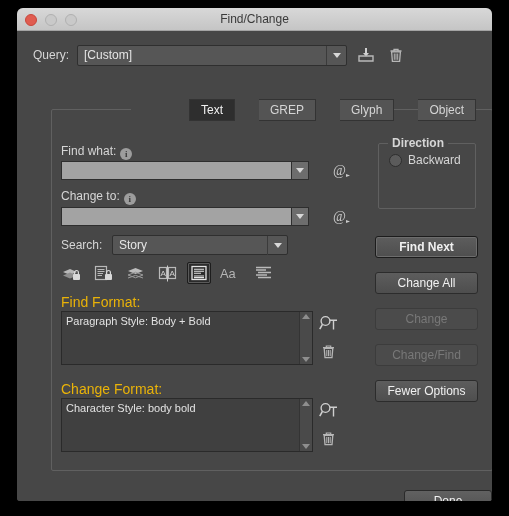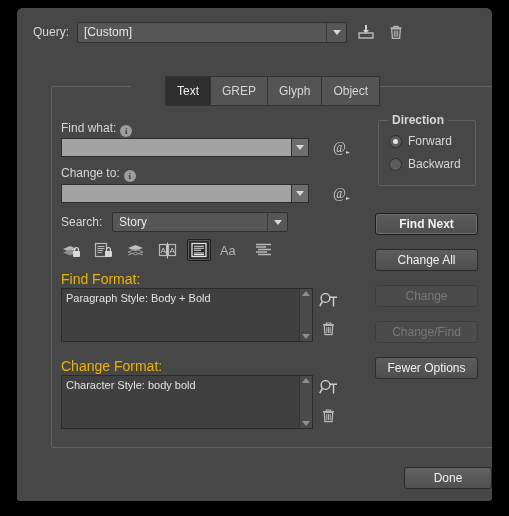--- a/index.html
+++ b/index.html
@@ -73,26 +73,27 @@
     display: flex; align-items: center; justify-content: center;
     margin-left: 8px;
   }
 
   
   #tabs {
     position: absolute; left: 148px; top: 68px;
     display: flex; z-index: 5;
   }
   .tab {
-    height: 30px; padding: 0 11px;
+    height: 22px; padding: 0 11px;
     font-size: 12px; color: #d5d5d5;
     display: flex; align-items: center;
     background: #545454;
     border: 1px solid #333;
     border-left-width: 0;
+    margin-left: 24px;
   }
   .tab:first-child { border-left-width: 1px; }
   .tab.active { background: #2e2e2e; color: #f0f0f0; }
 
   
   #panel {
     position: absolute;
     left: 34px; top: 78px;
     width: 442px; height: 362px;
     border: 1px solid #606060;
@@ -252,20 +253,28 @@
     display: flex; align-items: center; justify-content: center;
   }
 
   svg { display: block; }
 </style>
 </head>
 <body>
 
 <div id="window">
 
+  <div id="titlebar">
+    <div id="traffic">
+      <div class="light close"></div>
+      <div class="light min"></div>
+      <div class="light max"></div>
+    </div>
+    <div id="win-title">Find/Change</div>
+  </div>
 
   <div id="body">
 
     <div id="query-row">
       <span id="query-label">Query:</span>
 
       <div id="query-select">
         <span id="query-value">[Custom]</span>
         <span class="dd-arrow-box">
           <span class="caret"></span>
@@ -446,24 +455,20 @@
             <path d="M5.3 3.6 V2 H9.7 V3.6" fill="none" stroke="#b6b6b6" stroke-width="1.2"></path>
             <path d="M3.2 4.4 L4 13.6 H11 L11.8 4.4 Z" fill="none" stroke="#b6b6b6" stroke-width="1.3"></path>
             <path d="M5.8 6 V12.2 M7.5 6 V12.2 M9.2 6 V12.2" stroke="#b6b6b6" stroke-width="1"></path>
           </svg>
         </span>
       </div>
     </div>
 
     <div id="direction-group">
       <span id="direction-title">Direction</span>
-      <div class="radio-row" style="margin-top:13px;">
-        <span class="radio checked"></span>
-        <span>Forward</span>
-      </div>
       <div class="radio-row" style="margin-top:9px;">
         <span class="radio"></span>
         <span>Backward</span>
       </div>
     </div>
 
     <div id="actions">
       <div class="act-btn primary">Find Next</div>
       <div class="act-btn">Change All</div>
       <div class="act-btn disabled">Change</div>

